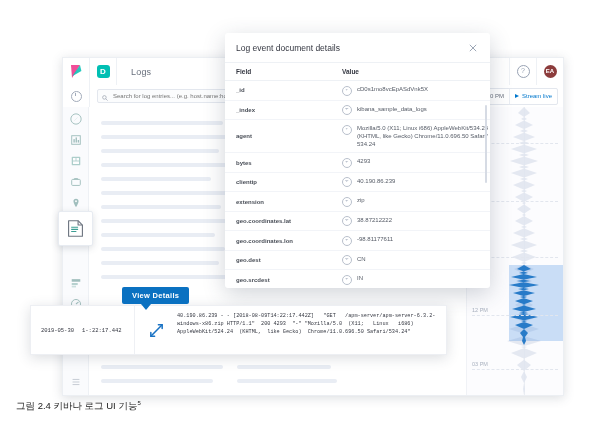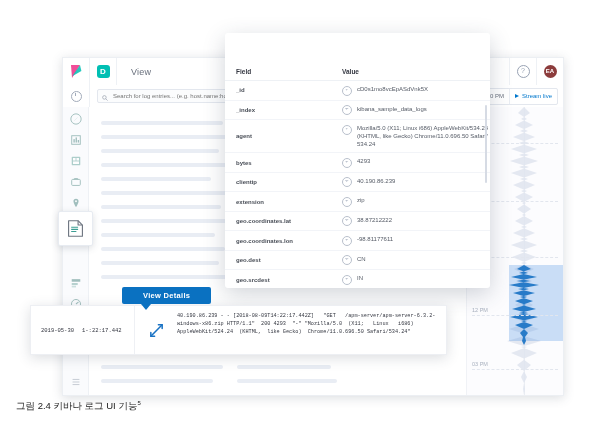--- a/index.html
+++ b/index.html
@@ -185,21 +185,21 @@
   .detail-msg{
     flex:1 1 auto;padding:6px 6px 6px 0;overflow:hidden;
     font-family:"Liberation Mono", monospace;font-size:5.2px;color:#343741;
     line-height:1.55;white-space:pre;
   }
   .tooltip{
     position:absolute;left:122px;top:287px;z-index:30;
   }
   .tooltip-body{
     background:#0a71c1;color:#fff;font-size:7.5px;font-weight:bold;
-    padding:4px 21px;border-radius:2px;letter-spacing:.3px;
+    padding:4px 10px;border-radius:2px;letter-spacing:.3px;
   }
   .tooltip-arrow{
     position:absolute;left:19px;top:100%;width:0;height:0;
     border-left:5px solid transparent;border-right:5px solid transparent;
     border-top:6px solid #0a71c1;
   }
 
   
   .caption{
     position:absolute;left:16px;top:400px;font-size:9.5px;color:#1a1a1a;
@@ -216,21 +216,21 @@
     <div class="app-topbar">
       <div class="kibana-logo">
         <svg width="11" height="13" viewBox="0 0 11 13">
           <path d="M0 0 L9 0 L1 13 Z" fill="#F04E98"></path>
           <path d="M1.2 11.2 L9 0 L10.4 6 Z" fill="#00BFB3" opacity=".85"></path>
         </svg>
       </div>
       <div class="space-avatar">
         <i>D</i>
       </div>
-      <div class="app-title">View</div>
+      <div class="app-title">Logs</div>
 
       <div class="topbar-right">
         <div class="topbar-icon">
           <div class="help-circle">?</div>
         </div>
         <div class="topbar-icon">
           <div class="user-avatar">EA</div>
         </div>
       </div>
     </div>
@@ -408,20 +408,28 @@
 
   <div class="logs-float">
     <svg width="19" height="19" viewBox="0 0 22 22">
       <path d="M3 2 h11 l5 5 v13 H3 Z" fill="#ffffff" stroke="#6d7580" stroke-width="1.3" stroke-linejoin="round"></path>
       <path d="M14 2 v5 h5" fill="none" stroke="#6d7580" stroke-width="1.3" stroke-linejoin="round"></path>
       <path d="M6 9.5h8M6 12h8M6 14.5h6" stroke="#3b9e93" stroke-width="1.3"></path>
     </svg>
   </div>
 
   <div class="modal">
+    <div class="modal-head">
+      <div class="modal-title">Log event document details</div>
+      <div class="modal-close">
+        <svg width="8" height="8" viewBox="0 0 10 10">
+          <path d="M1 1 L9 9 M9 1 L1 9" stroke="#98a2b3" stroke-width="1.2"></path>
+        </svg>
+      </div>
+    </div>
     <div class="modal-body">
       <table class="tbl">
         <thead>
           <tr>
             <th class="col-field">Field</th>
             <th>Value</th>
           </tr>
         </thead>
         <tbody>
           <tr>

